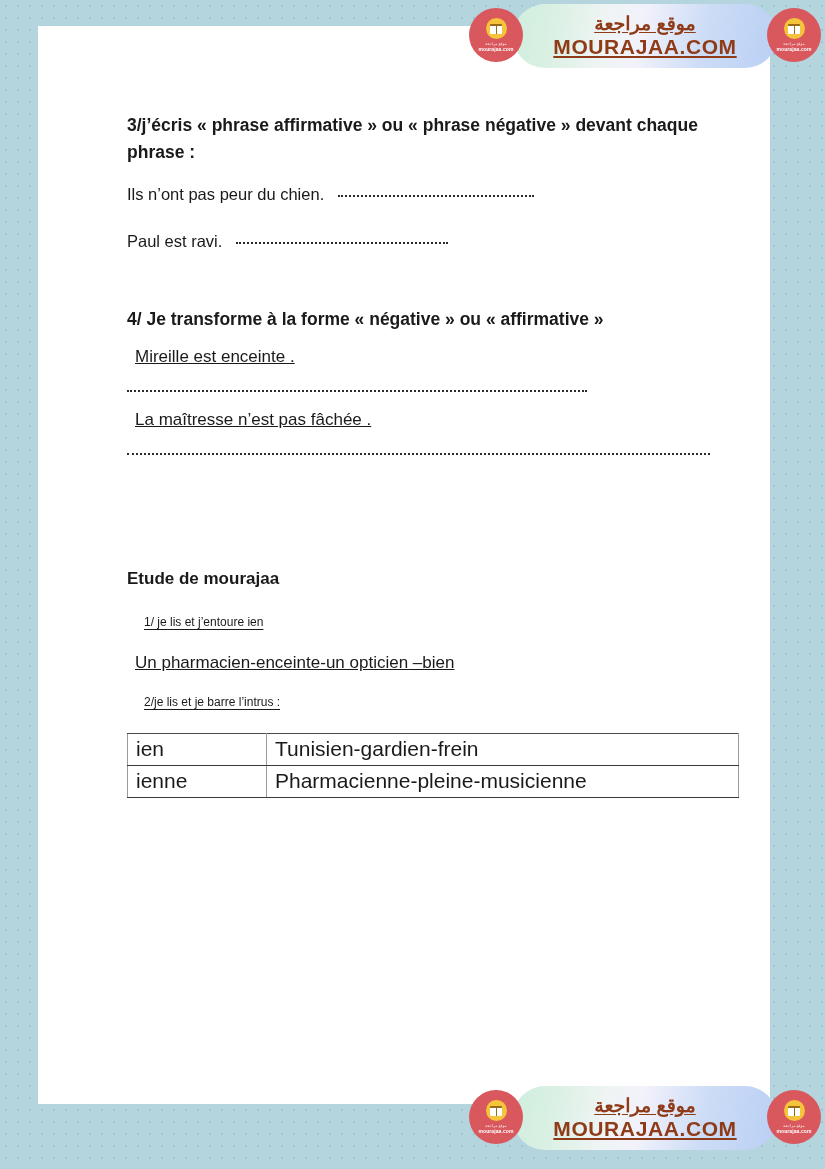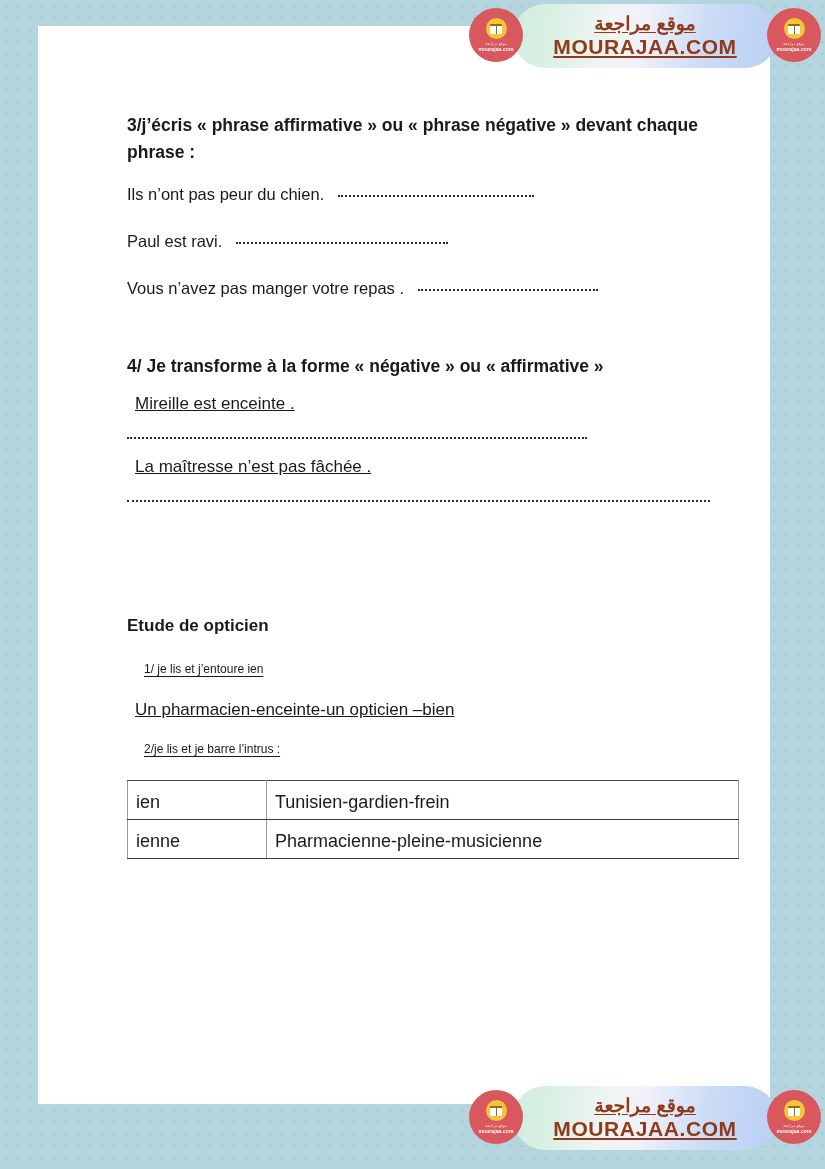--- a/index.html
+++ b/index.html
@@ -218,22 +218,22 @@
   table.graphies {
     border-collapse: collapse;
     width: 612px;
     margin-top: 6px;
     table-layout: fixed;
   }
   table.graphies td {
     border: 1px solid #9a9a9a;
     border-top-color: #4a4a4a;
     border-bottom-color: #3a3a3a;
-    font-size: 18px;
-    padding: 10px 8px 4px 8px;
+    font-size: 21px;
+    padding: 3px 8px 4px 8px;
     vertical-align: middle;
     height: 24px;
     color: #1a1a1a;
   }
   table.graphies td.col-key { width: 122px; }
 </style>
 </head>
 <body>
 
 <div class="sheet"></div>
@@ -245,38 +245,34 @@
   <div class="line">
     <span class="txt">Ils n’ont pas peur du chien.</span>
     <span class="dots d2"></span>
   </div>
 
   <div class="line">
     <span class="txt">Paul est ravi.</span>
     <span class="dots d1"></span>
   </div>
 
-  <div class="line">
-    <span class="txt">Vous n’avez pas manger votre repas .</span>
-    <span class="dots d3"></span>
-  </div>
 
   <div style="height:30px"></div>
 
   <p class="h-ex spaced">4/ Je transforme à la forme  « négative » ou « affirmative »</p>
 
   <p class="body-line">Mireille est enceinte .</p>
   <div class="dots-full"></div>
 
   <p class="body-line">La maîtresse n’est pas fâchée .</p>
   <div class="dots-full long"></div>
 
   <div class="gap-block"></div>
 
-  <p class="sec-title">Etude de opticien</p>
+  <p class="sec-title">Etude de mourajaa</p>
 
   <p class="sub-title">1/ je lis et j’entoure   ien</p>
   <p class="body-line">Un pharmacien-enceinte-un opticien –bien</p>
 
   <p class="sub-title">2/je lis et je barre l’intrus :</p>
 
   <table class="graphies">
     <tbody>
       <tr>
         <td class="col-key">ien</td>

